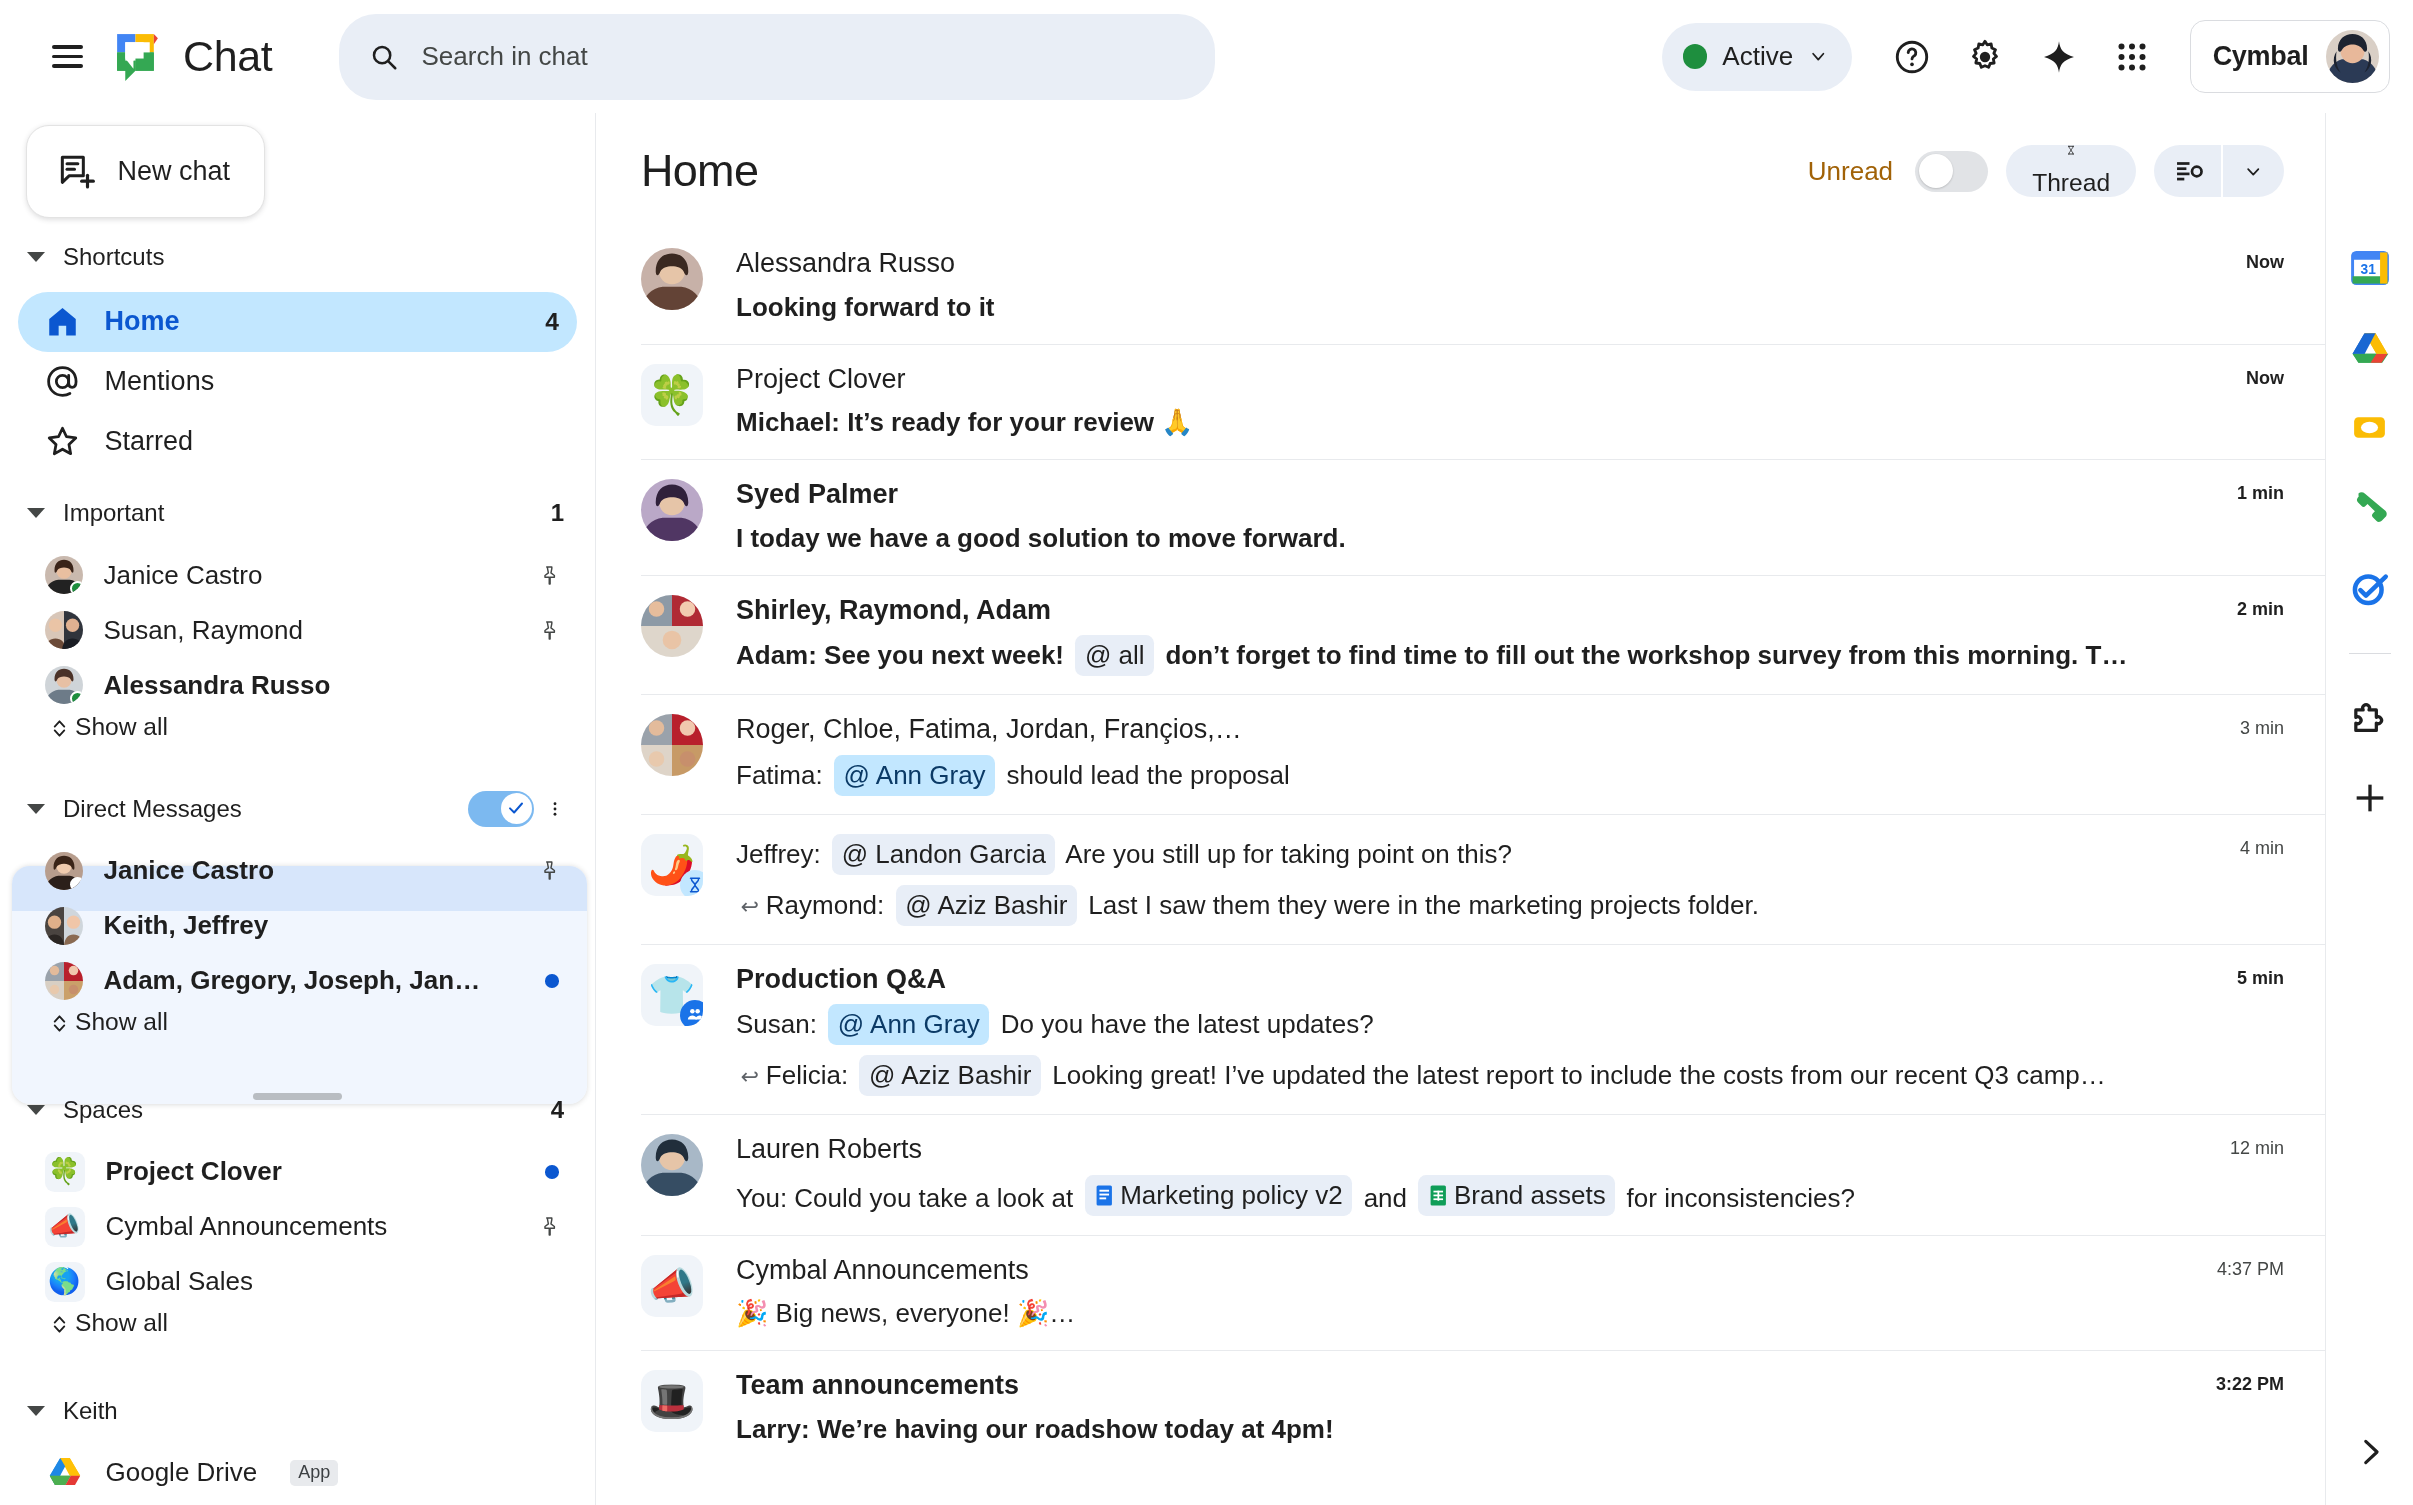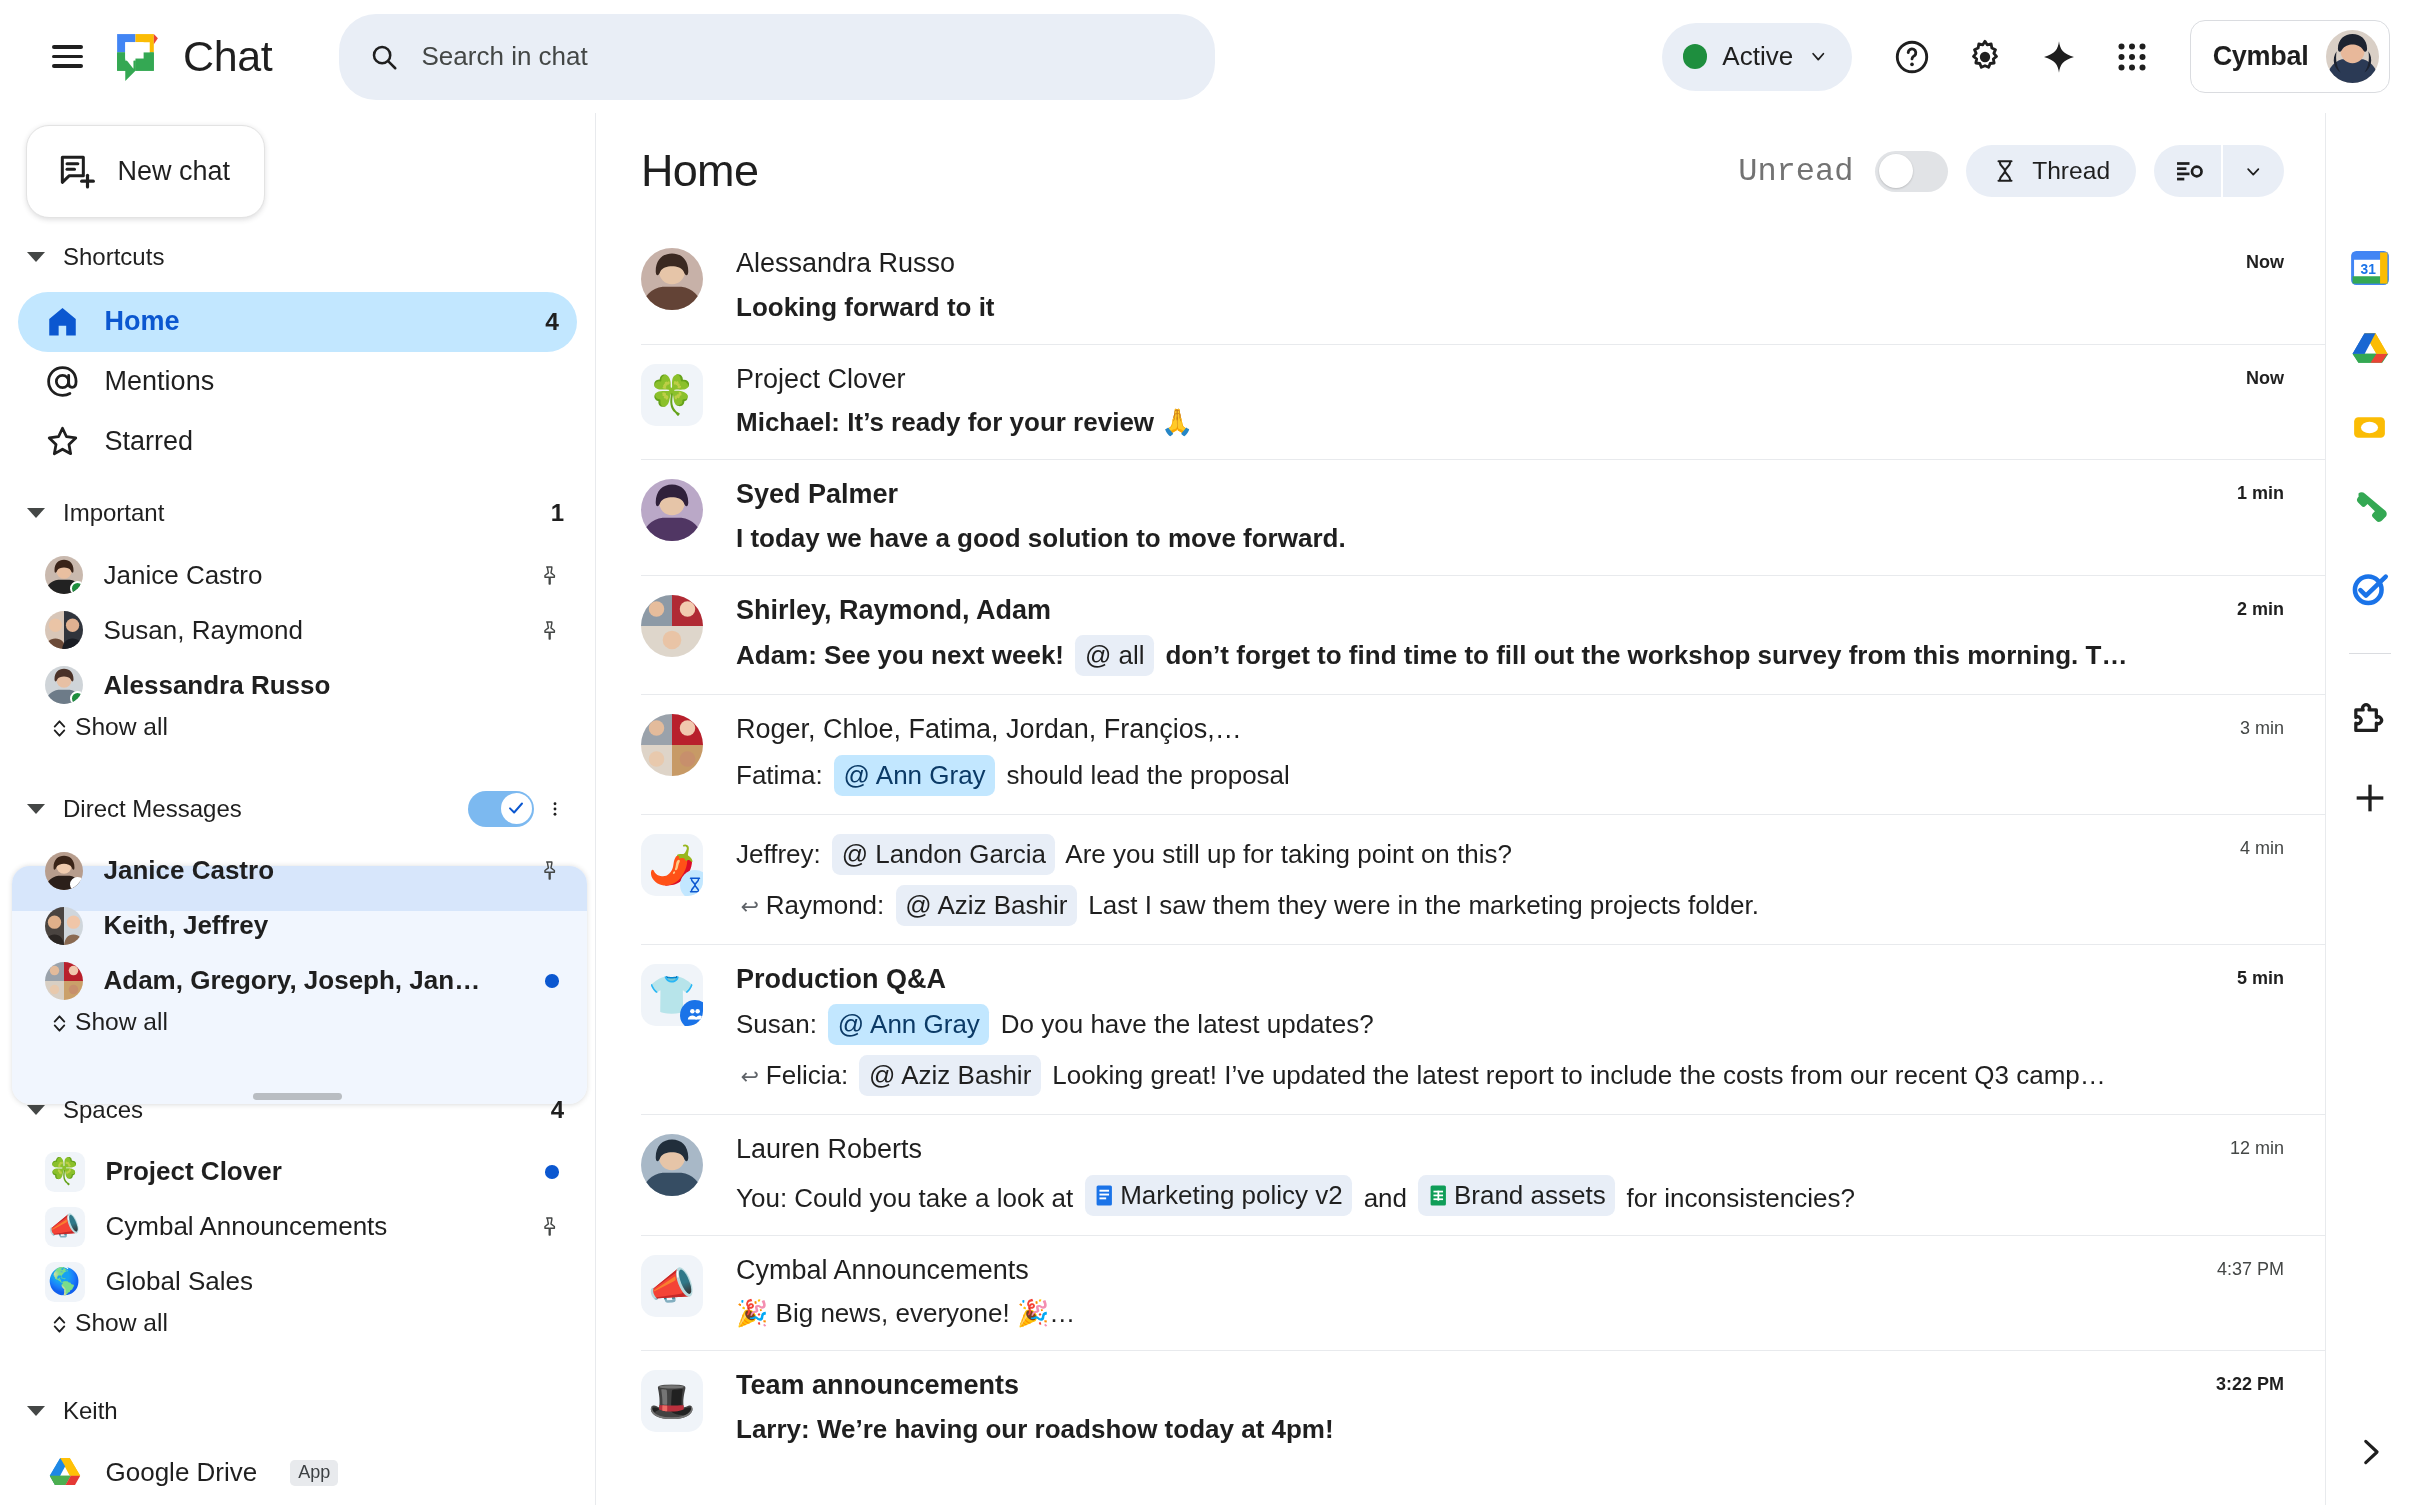--- a/index.html
+++ b/index.html
@@ -108,24 +108,24 @@
     pointer-events:none;
   }
   .dm-head-hl { position:absolute; left:12.3px; top:753px; width: 575px; height: 45px; background:#d7e6fb; border-radius: 18px 18px 0 0; pointer-events:none;}
   .dm-grip { position:absolute; left: 253px; top: 980px; width: 89px; height: 6.8px; border-radius:3.4px; background:#b9bdc2; }
 
   
   .main { flex:1; min-width:0; display:flex; flex-direction:column; border-left:0.7px solid #e8eaed; position:relative;}
   .main-head { height: 116px; flex:0 0 116px; display:flex; align-items:center; padding: 0 41px 0 45px; }
   .page-title { font-size: 45px; color:#1f1f1f; letter-spacing:-0.7px; }
   .mh-right { margin-left:auto; display:flex; align-items:center; gap:18px;}
-  .unread-label { font-size: 32px; color:#737373; margin-right: 4.1px; font-family: Liberation Mono, monospace;}
+  .unread-label { font-size: 26px; color:#a16207; margin-right: 4.1px;}
   .toggle { width: 73px; height: 41px; border-radius:20.5px; background:#e1e3e6; position:relative; cursor:pointer;}
   .toggle .knob { position:absolute; left:3.4px; top:3.4px; width:34px;height:34px;border-radius:50%;background:#fff; box-shadow:0 0.7px 2.1px rgba(0,0,0,.2);}
-  .pill-btn { height: 52px; border-radius:26px; background:#e9eef6; display:flex;align-items:center;gap:13.7px;padding:0 26px; cursor:pointer;}
+  .pill-btn { height: 52px; border-radius:26px; background:#e9eef6; display:flex;align-items:center;gap:13.7px;padding:0 26px; cursor:pointer;flex-direction:column;}
   .pill-label { font-size: 24.6px; color:#1f1f1f;}
   .split-btn { height:52px; display:flex; align-items:center; background:#e9eef6; border-radius:26px; overflow:hidden; cursor:pointer;}
   .split-a { padding: 0 18px 0 22px; height:100%; display:flex;align-items:center;}
   .split-div { width:1.4px; height:52px; background:#fff;}
   .split-b { padding: 0 20.5px; height:100%; display:flex;align-items:center;}
 
   
   .mlist { flex:1; overflow:hidden; padding-left: 45px; }
   .mrow { display:flex; align-items:flex-start; padding: 19px 41px 18px 0; border-bottom:0.7px solid #e8eaed; position:relative; cursor:pointer;}
   .mrow:last-child { border-bottom:none; }

